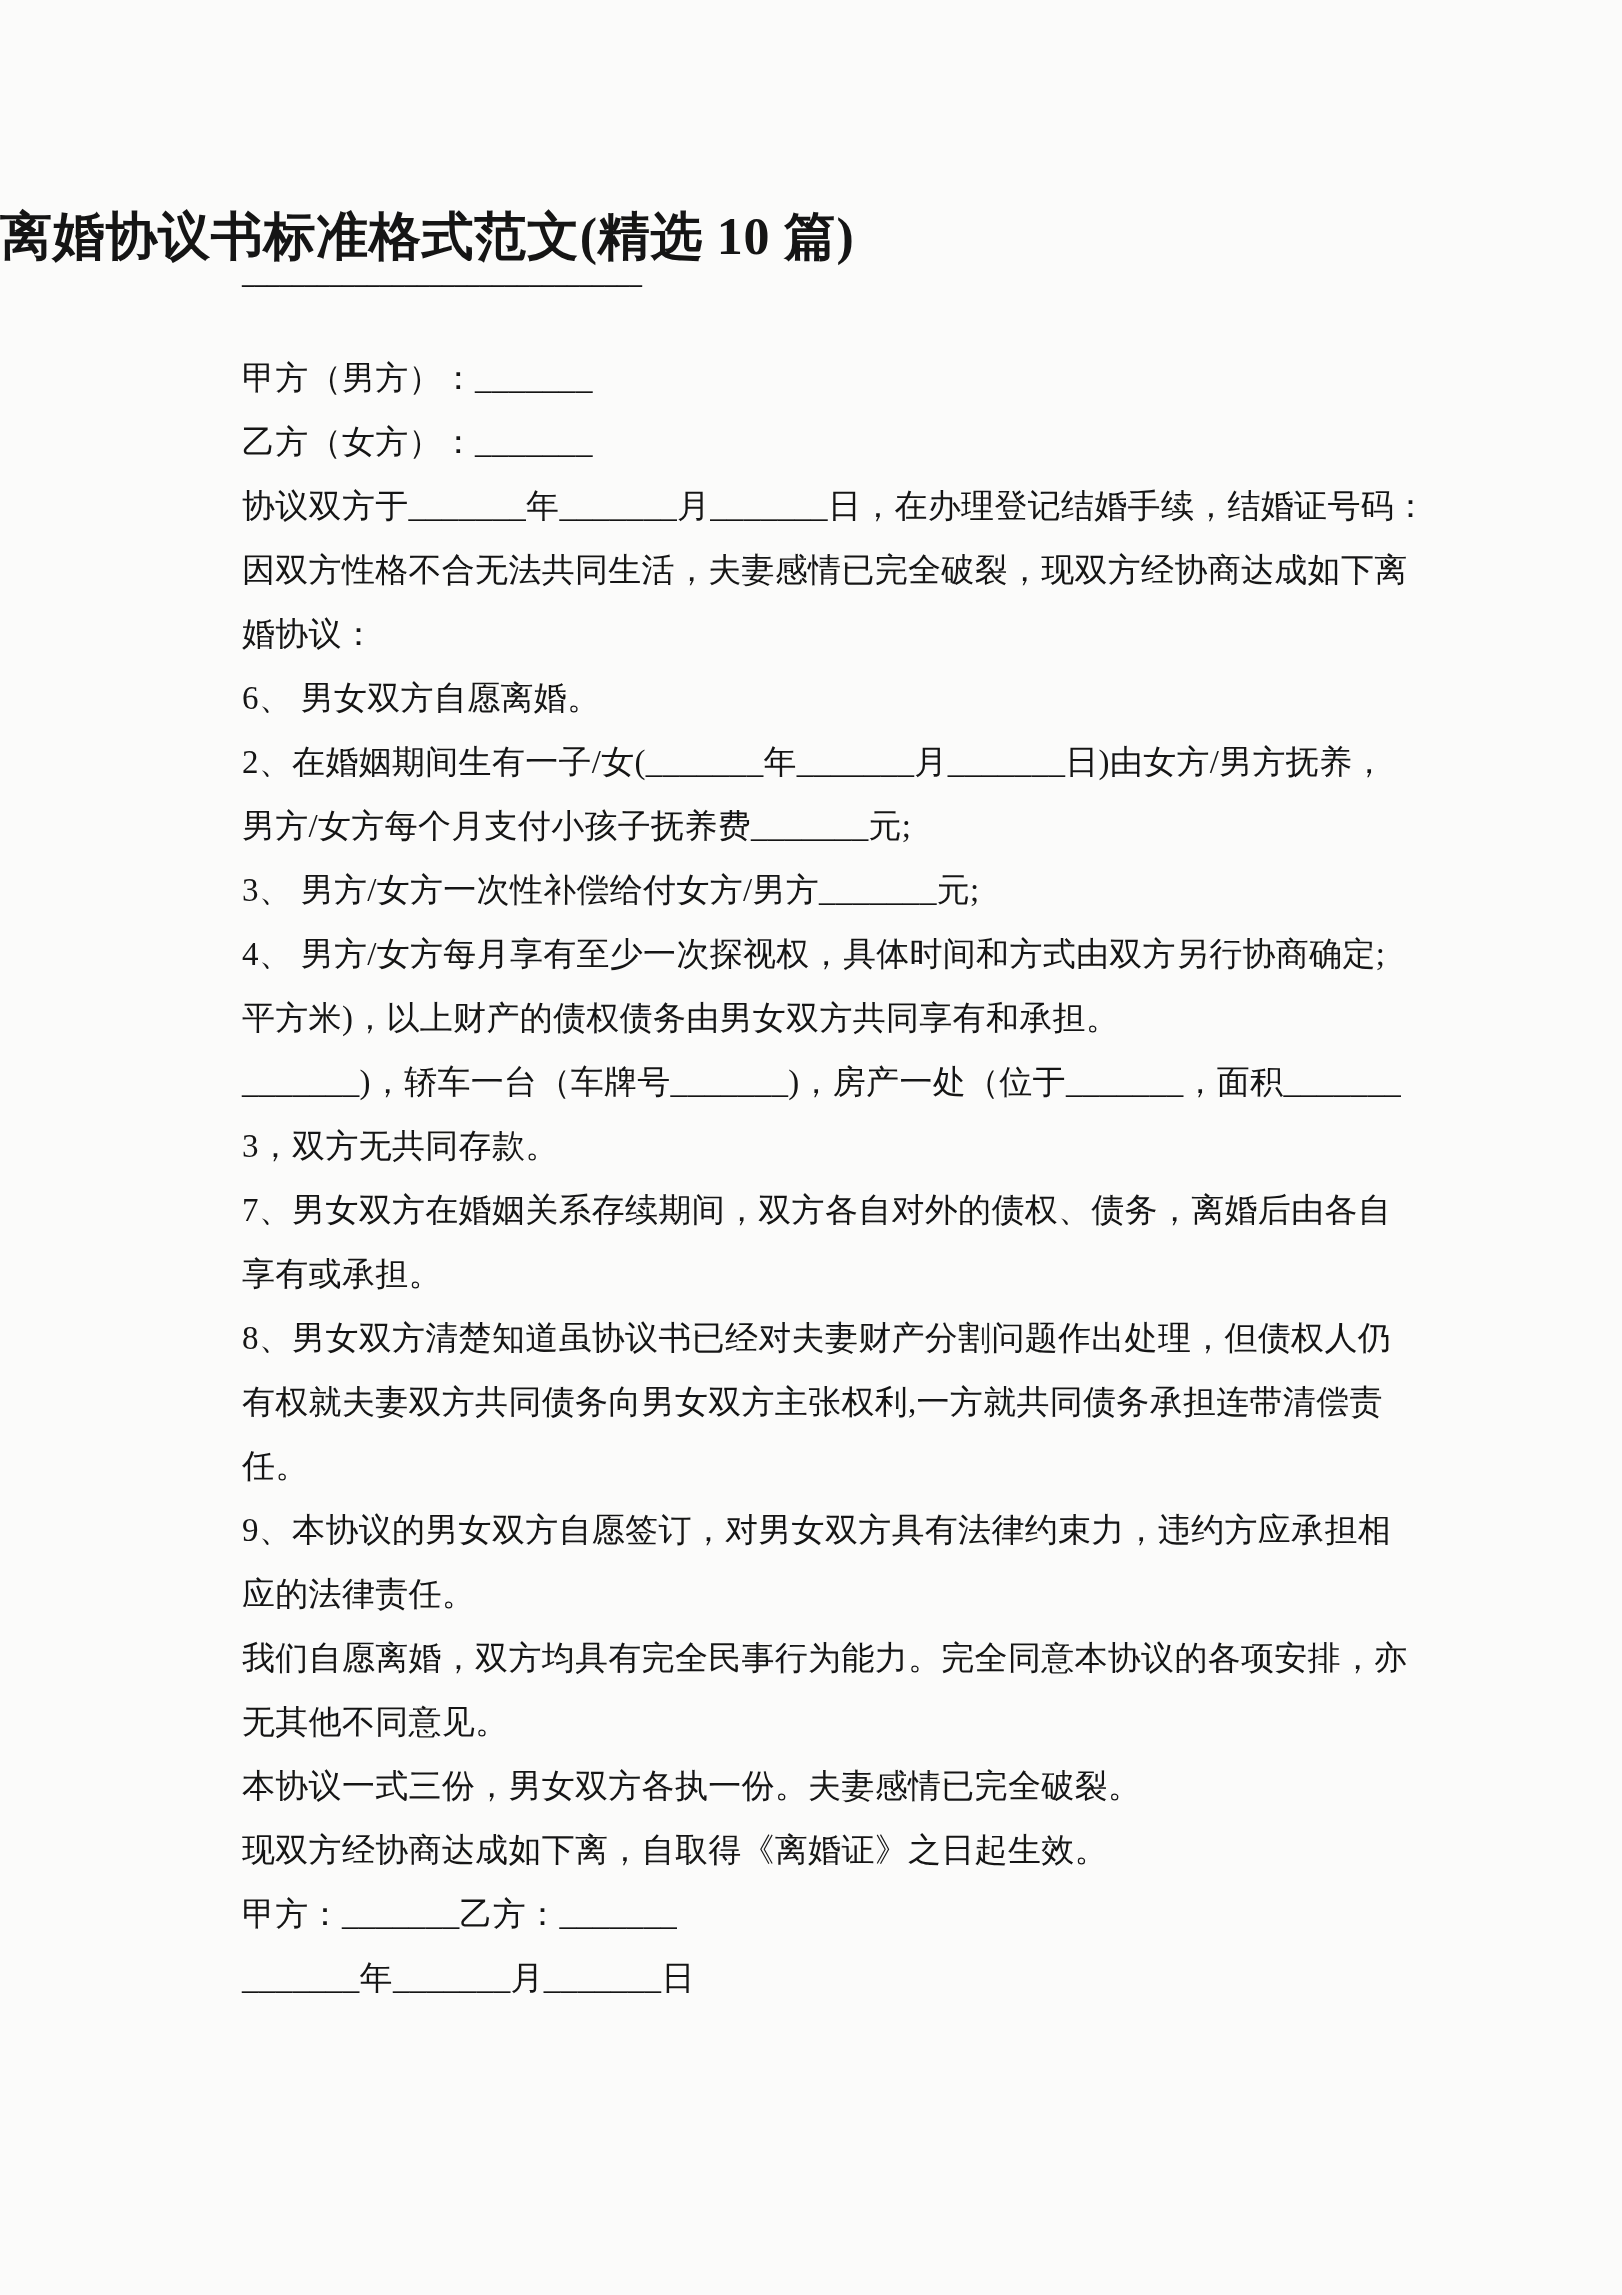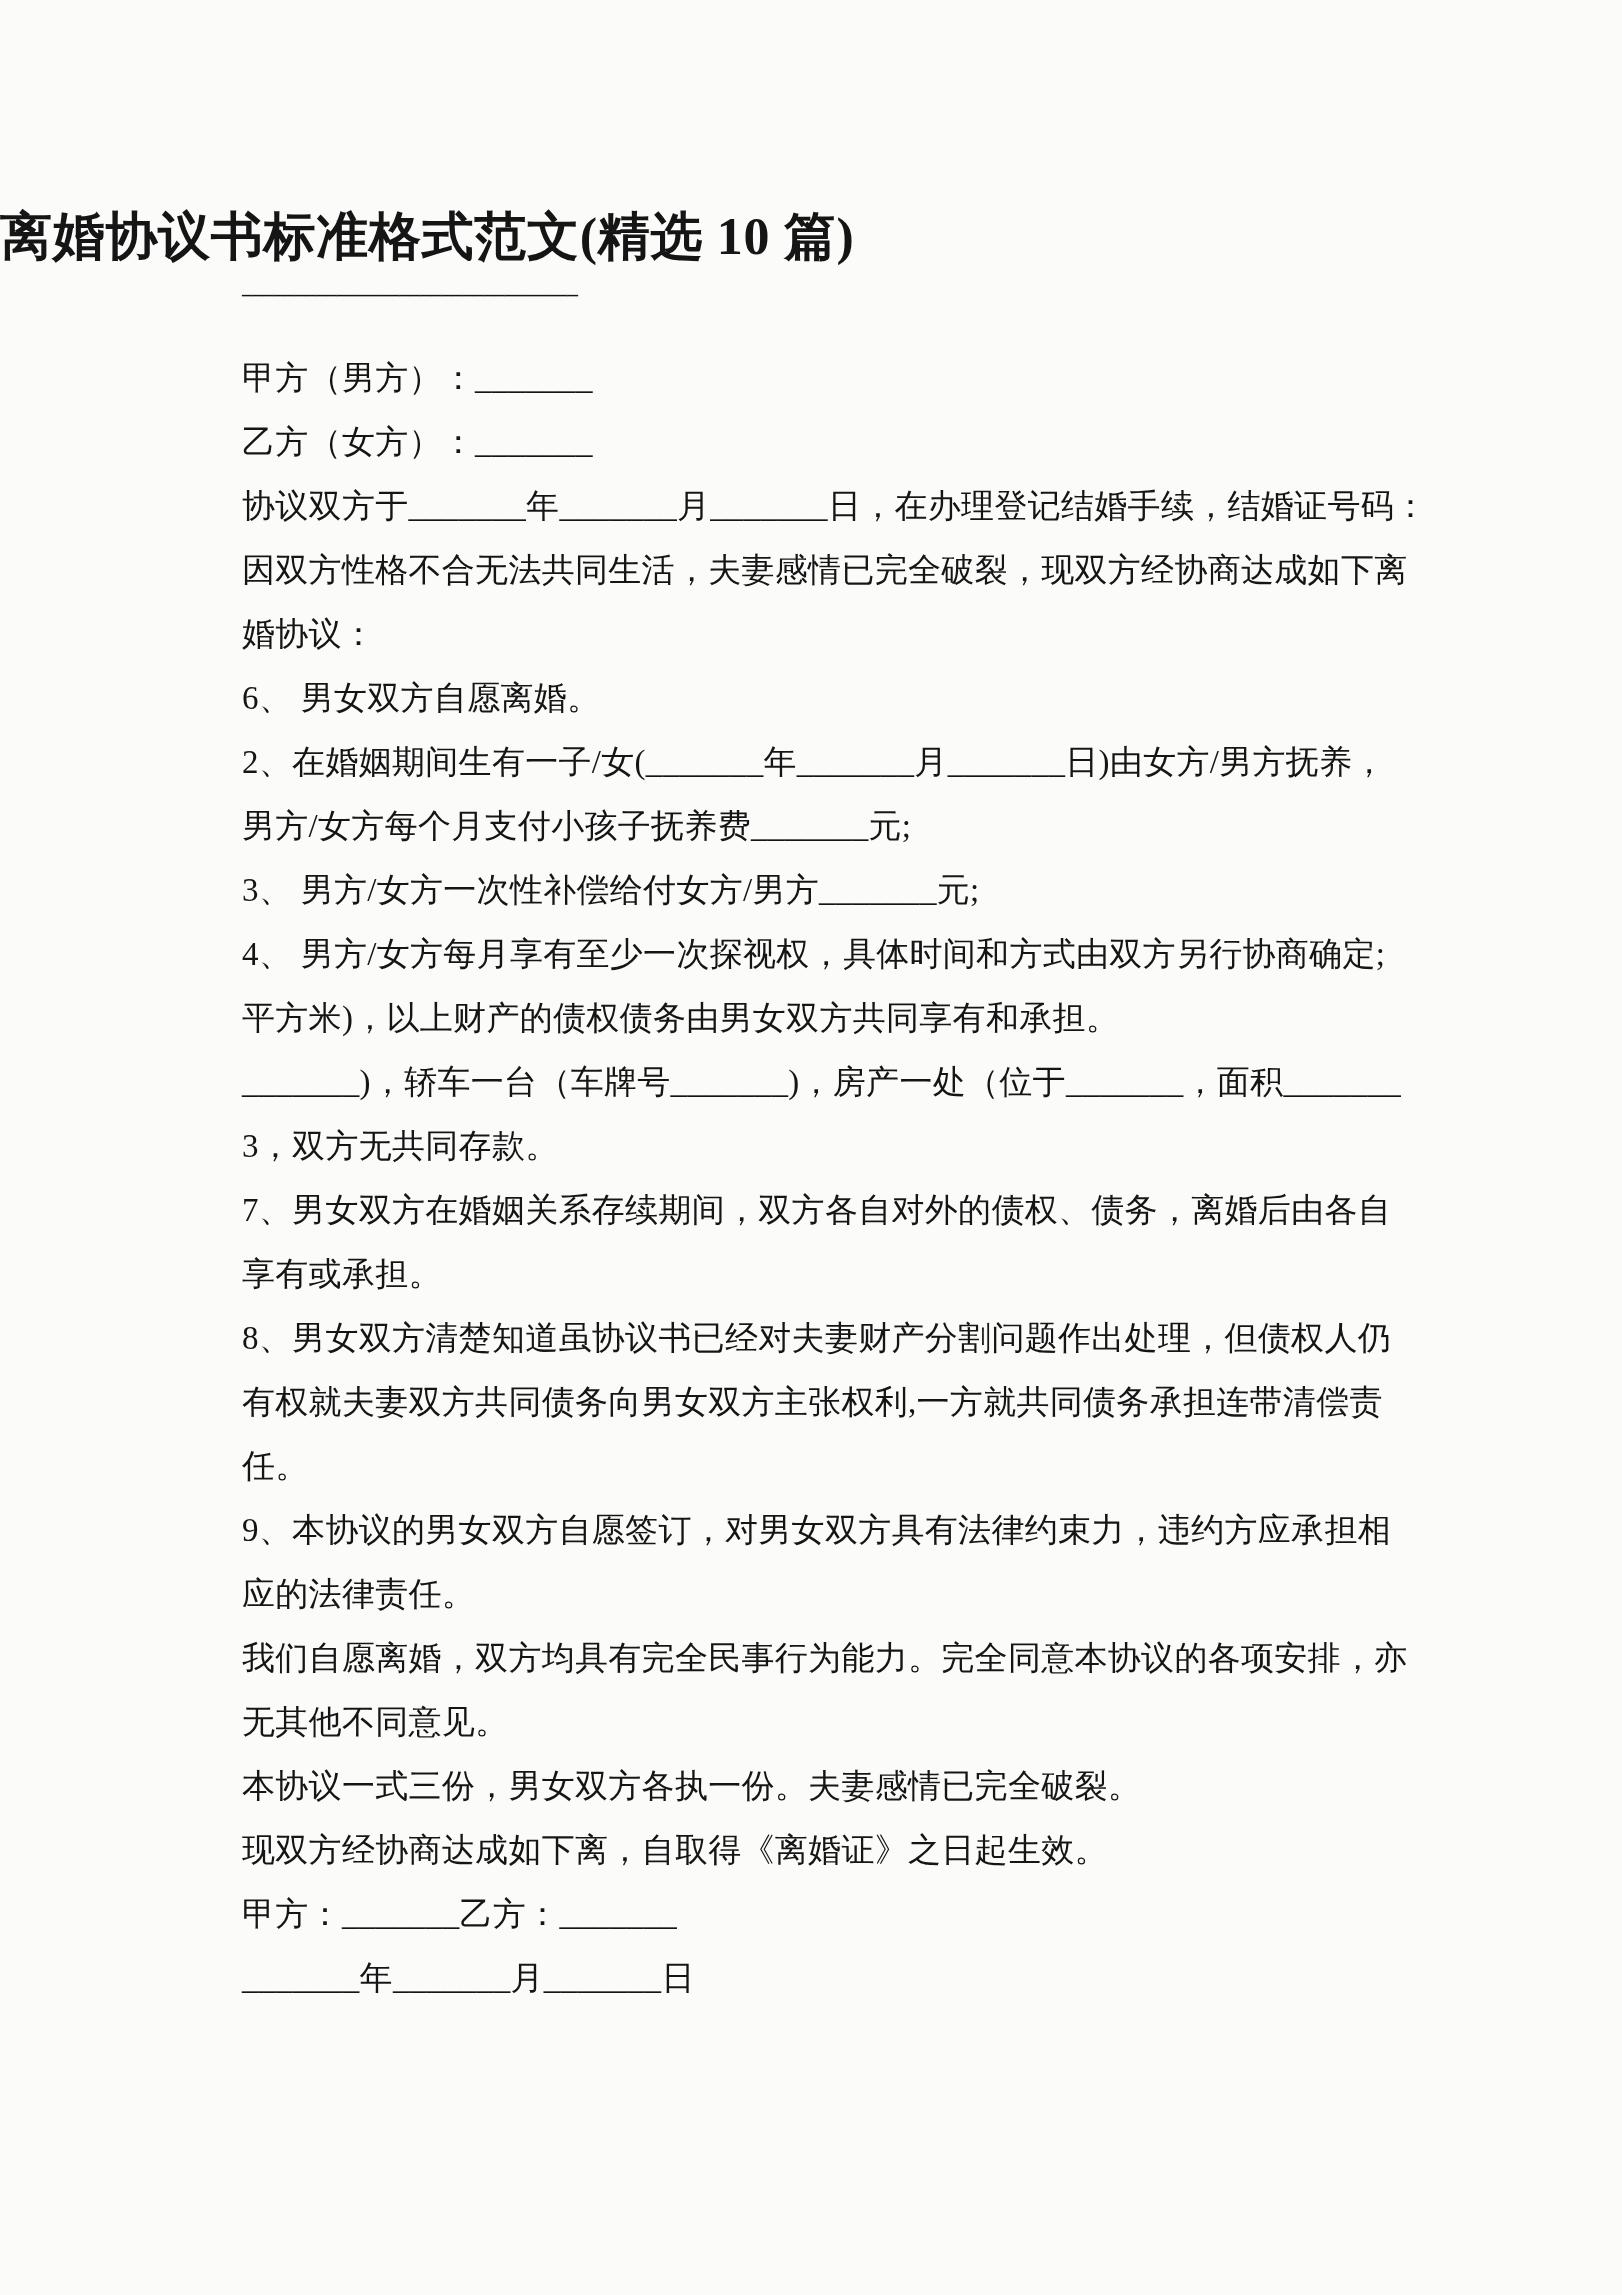--- a/index.html
+++ b/index.html
@@ -26,23 +26,23 @@
     width: 100%;
     text-align: left;
     font-size: 52px;
     line-height: 60px;
     font-weight: 700;
     letter-spacing: 0.7px;
     white-space: pre;
   }
   .title-underline {
     position: absolute;
-    top: 254px;
+    top: 243px;
     left: 242px;
-    font-size: 21px;
+    font-size: 25px;
     line-height: 64px;
     font-weight: 700;
     letter-spacing: 0px;
     white-space: pre;
   }
   .doc-body {
     position: absolute;
     top: 346px;
     left: 242px;
     width: 1152px;

